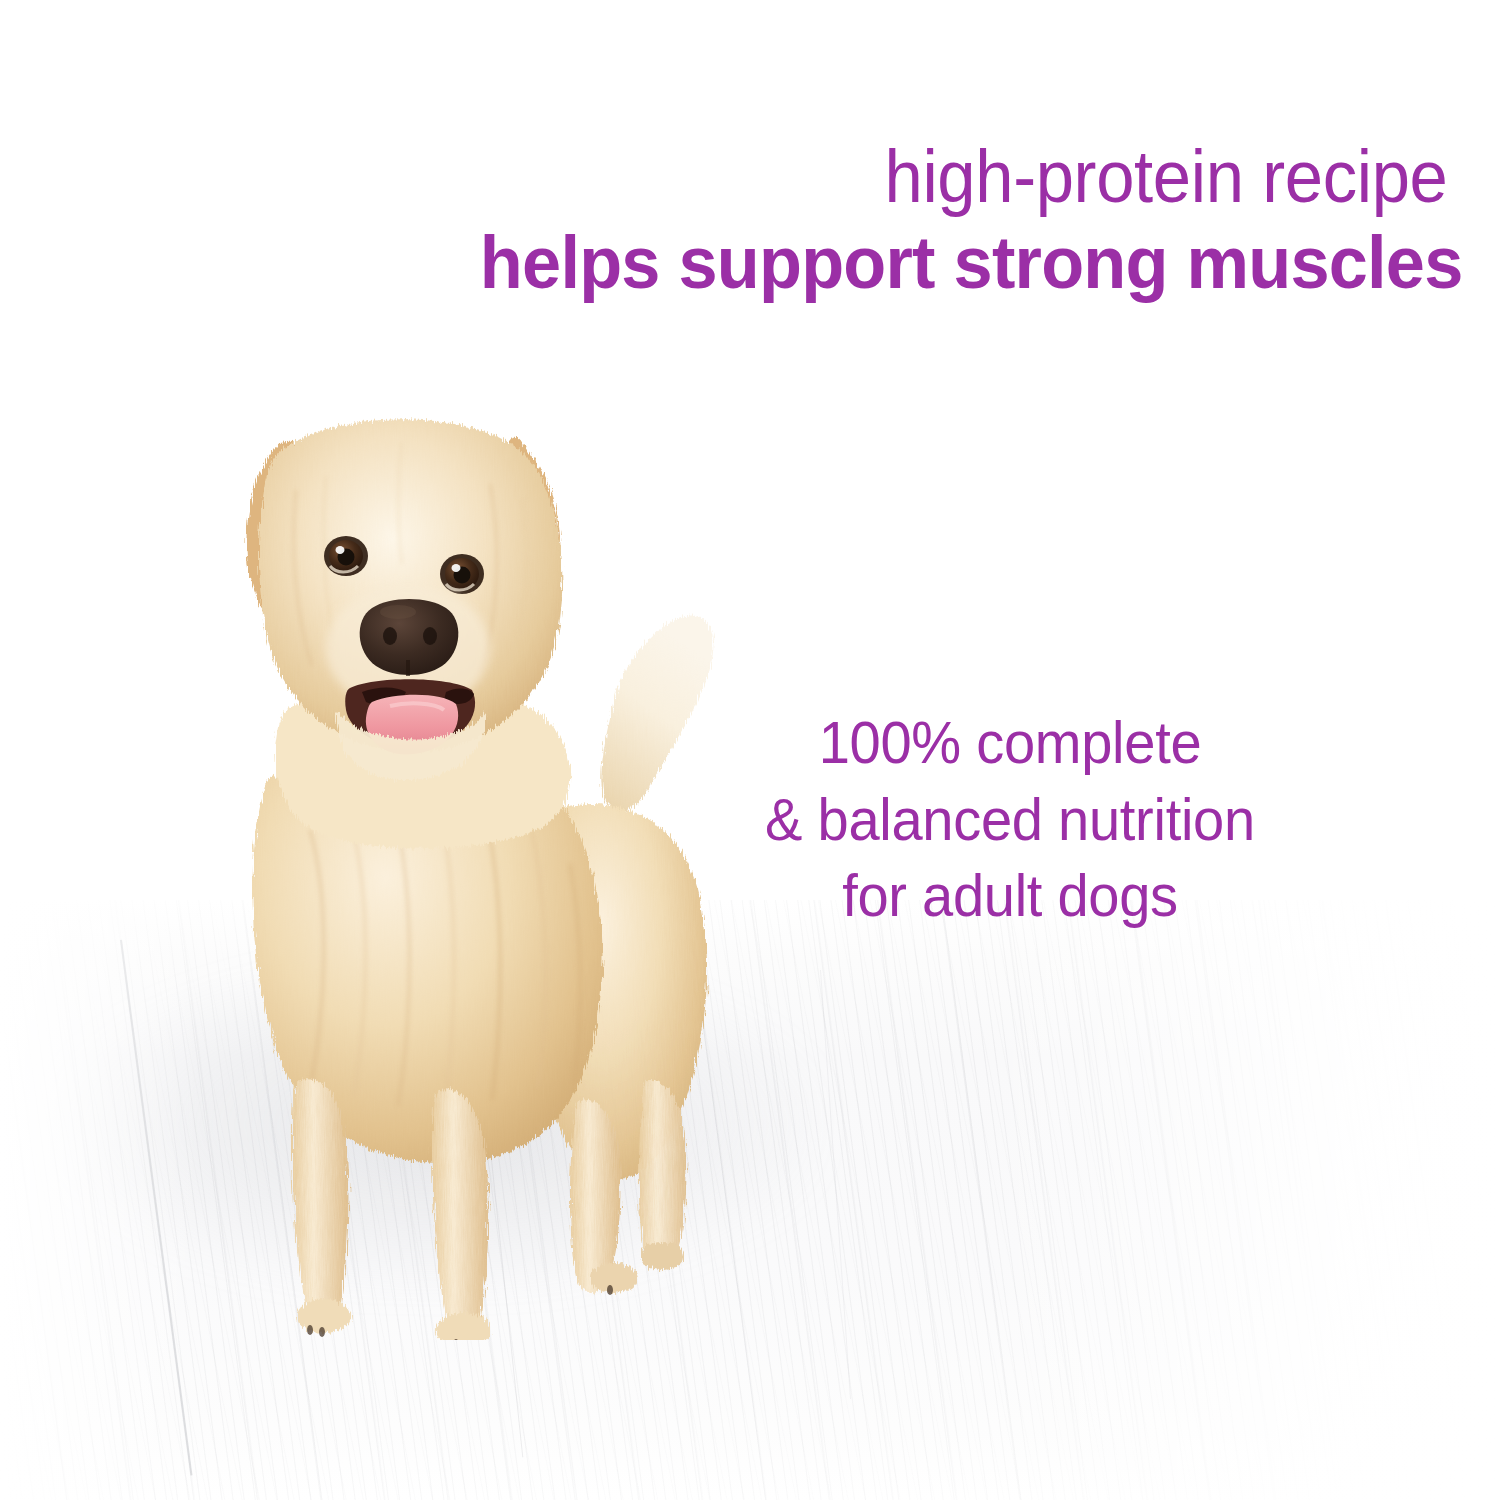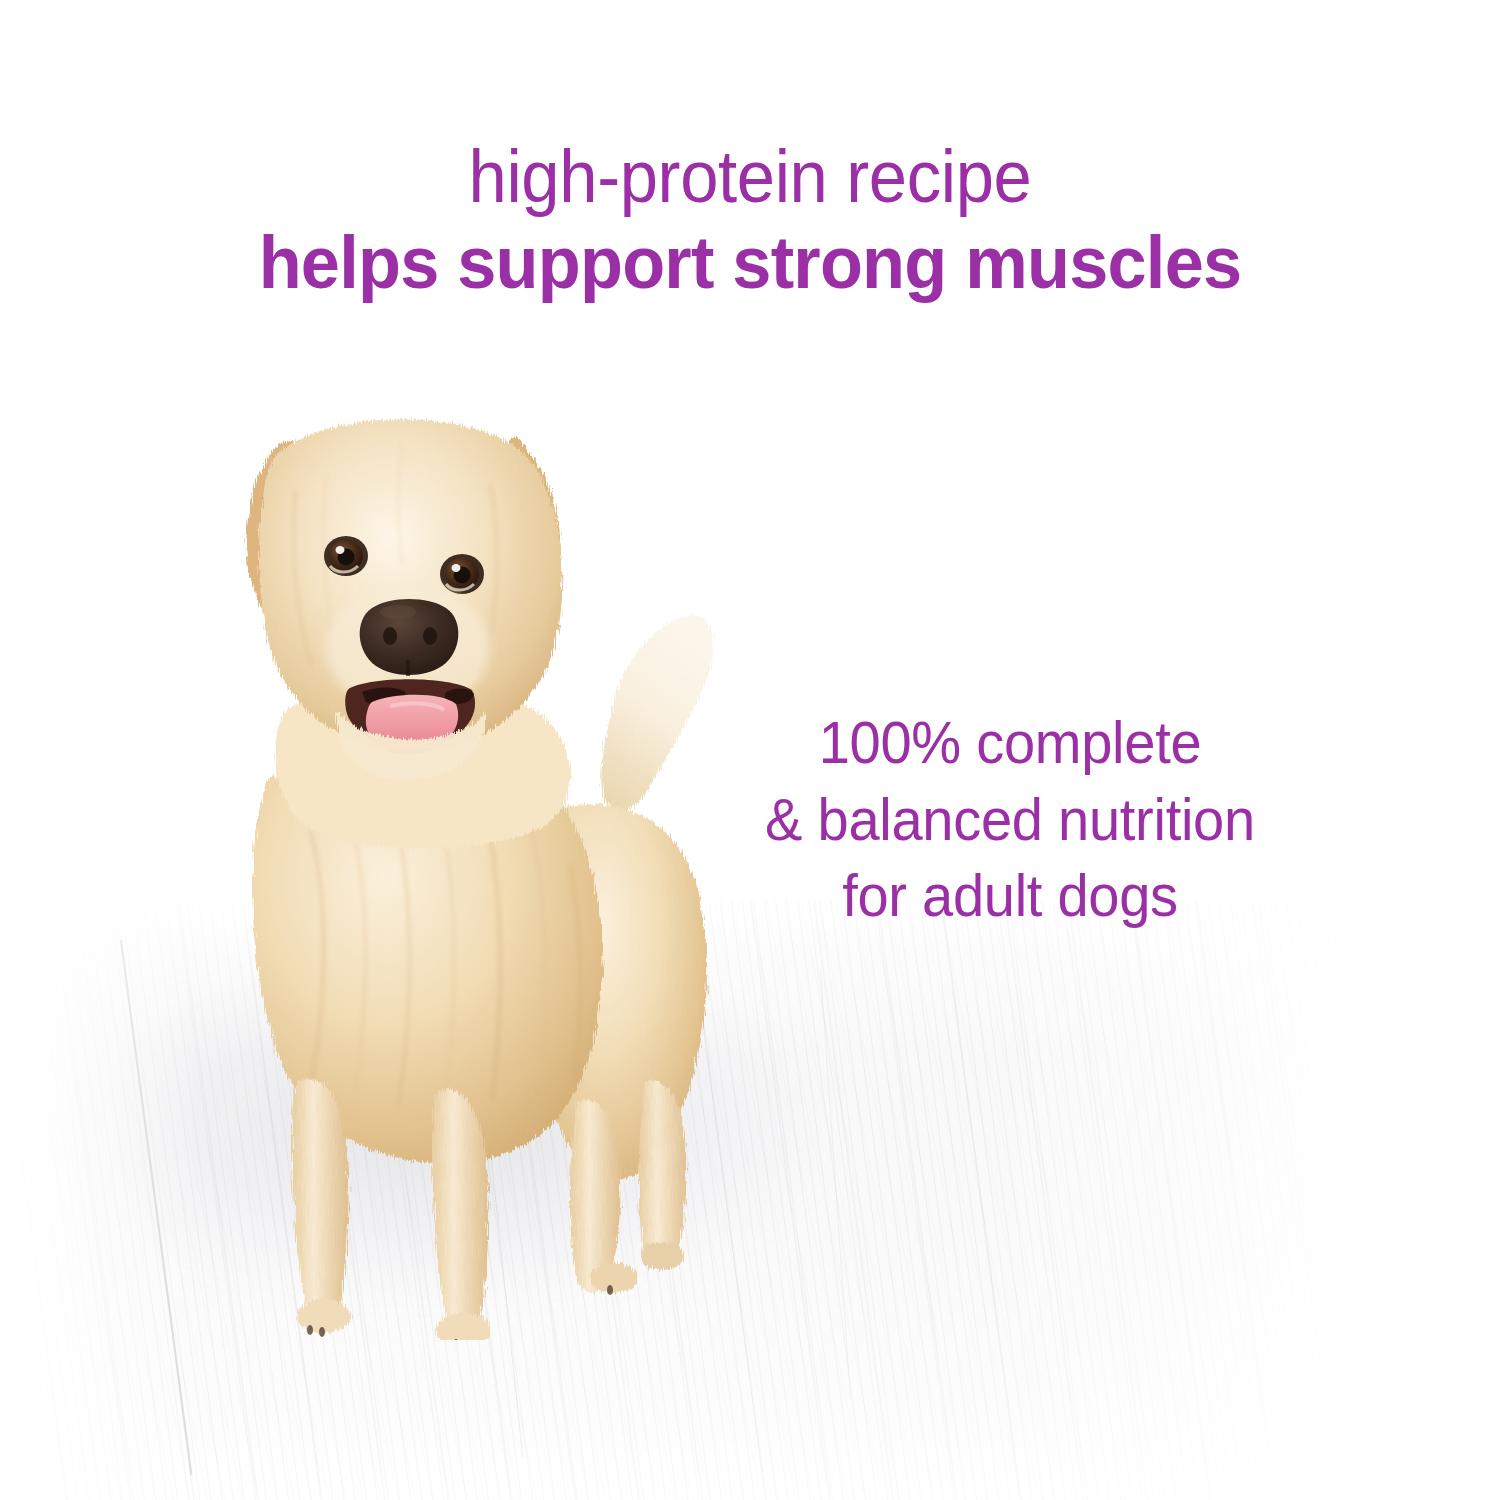--- a/index.html
+++ b/index.html
@@ -108,21 +108,21 @@
     height: 960px;
   }
   .dog svg { display:block; width:100%; height:100%; }
 
   
   .headline {
     position: absolute;
     left: 0;
     top: 140px;
     width: 1500px;
-    text-align: center;
+    text-align: right;
     color: #9B2FA6;
     line-height: 1.0;
   }
   .headline .l1 {
     display: block;
     font-size: 74px;
     font-weight: 400;
     letter-spacing: -0.4px;
     transform: scaleX(0.93);
     transform-origin: center;

